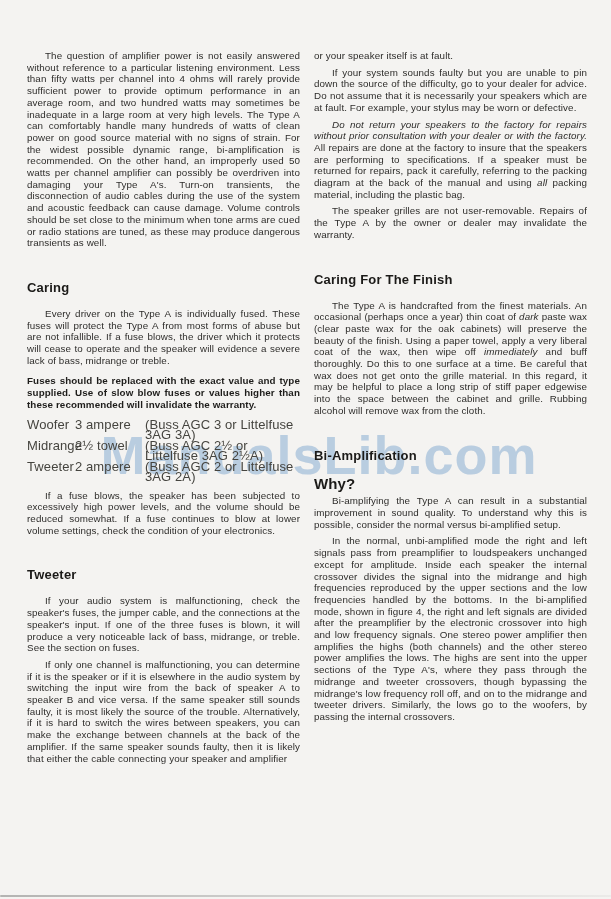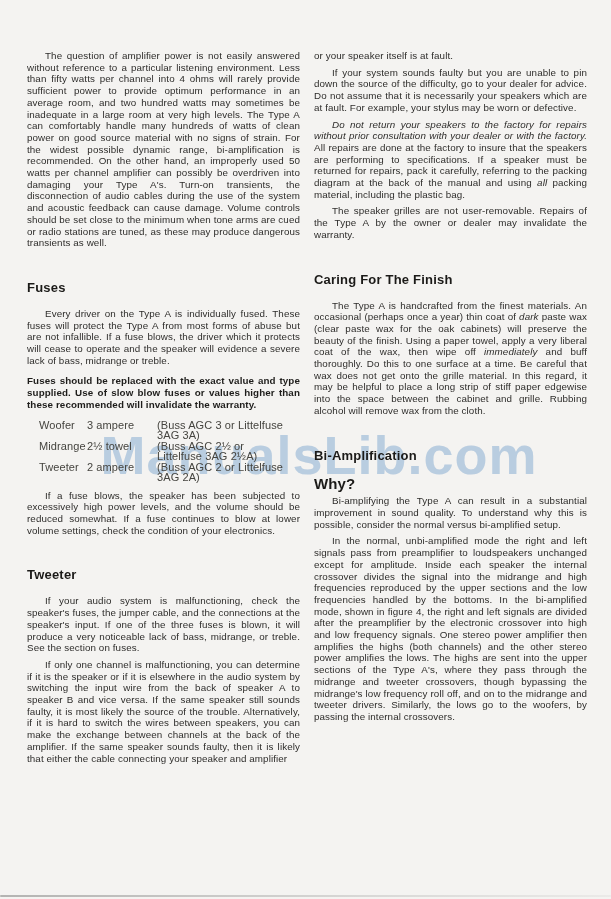--- a/index.html
+++ b/index.html
@@ -53,22 +53,22 @@
     letter-spacing:.2px;
   }
   .subheading{
     font-weight:bold;
     font-size:15px;
     margin:15px 0 6px;
     text-align:left;
     color:#1b1a18;
   }
   .fuse-table{
-    margin:9px 12px 7px;
-    font-size:11px;
+    margin:9px 0 7px;
+    font-size:13px;
     line-height:10.5px;
     color:#45443f;
     text-align:left;
   }
   .fuse-row{
     display:grid;
     grid-template-columns:48px 70px auto;
   }
   .watermark{
     position:absolute;
@@ -85,21 +85,21 @@
   }
 </style>
 </head>
 <body>
 
 <div id="page">
   <div class="watermark">ManualsLib.com</div>
   <div class="columns">
     <div class="column">
         <p class="para">The question of amplifier power is not easily answered without reference to a particular listening environment. Less than fifty watts per channel into 4 ohms will rarely provide sufficient power to provide optimum performance in an average room, and two hundred watts may sometimes be inadequate in a large room at very high levels. The Type A can comfortably handle many hundreds of watts of clean power on good source material with no signs of strain. For the widest possible dynamic range, bi-amplification is recommended. On the other hand, an improperly used 50 watts per channel amplifier can possibly be overdriven into damaging your Type A's. Turn-on transients, the disconnection of audio cables during the use of the system and acoustic feedback can cause damage. Volume controls should be set close to the minimum when tone arms are cued or radio stations are tuned, as these may produce dangerous transients as well.</p>
-        <div class="heading">Fuses</div>
+        <div class="heading">Caring</div>
         <p class="para">Every driver on the Type A is individually fused. These fuses will protect the Type A from most forms of abuse but are not infallible. If a fuse blows, the driver which it protects will cease to operate and the speaker will evidence a severe lack of bass, midrange or treble.</p>
         <p class="para bold-para">Fuses should be replaced with the exact value and type supplied. Use of slow blow fuses or values higher than these recommended will invalidate the warranty.</p>
         <div class="fuse-table">
           <div class="fuse-row">
             <span>Woofer</span>
             <span>3 ampere</span>
             <span>(Buss AGC 3 or Littelfuse 3AG 3A)</span>
           </div>
           <div class="fuse-row">
             <span>Midrange</span>

